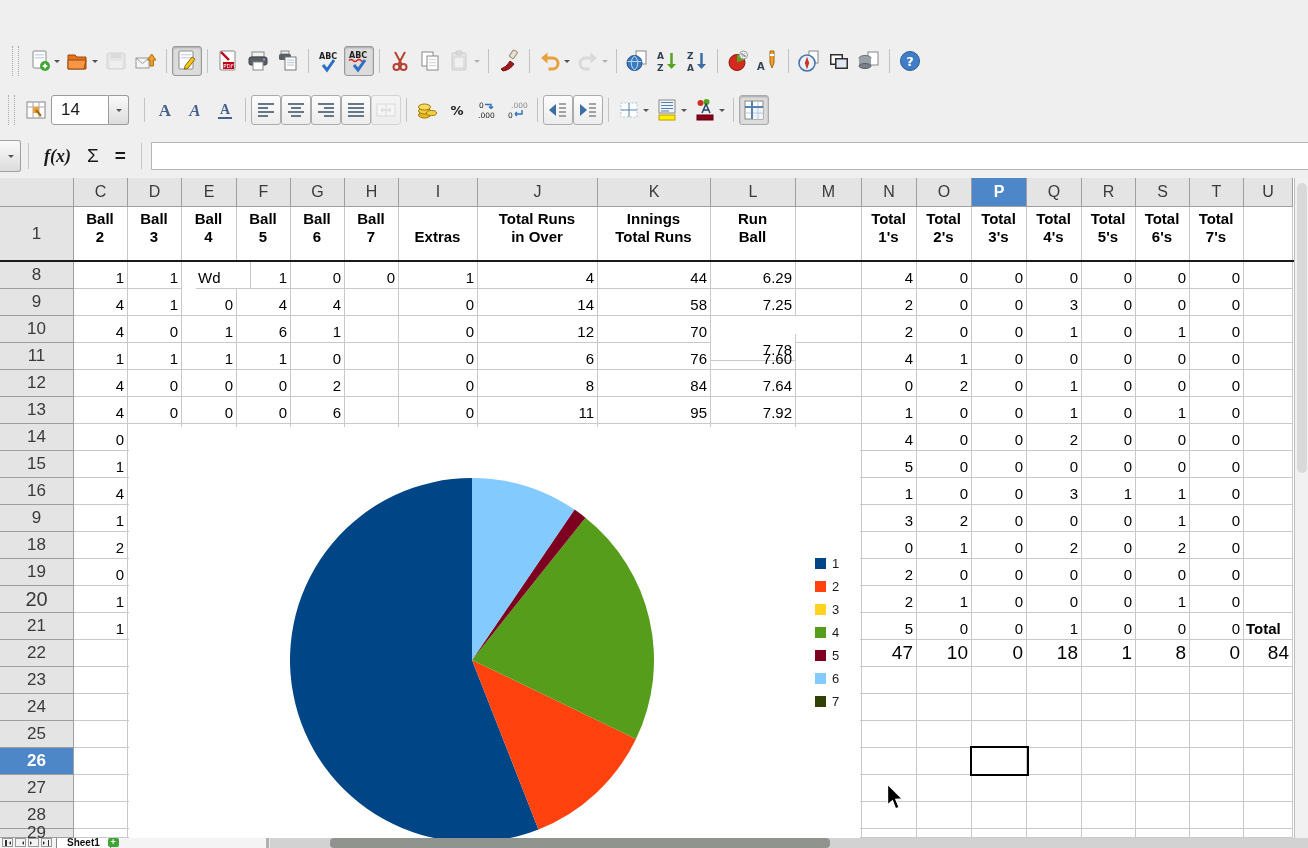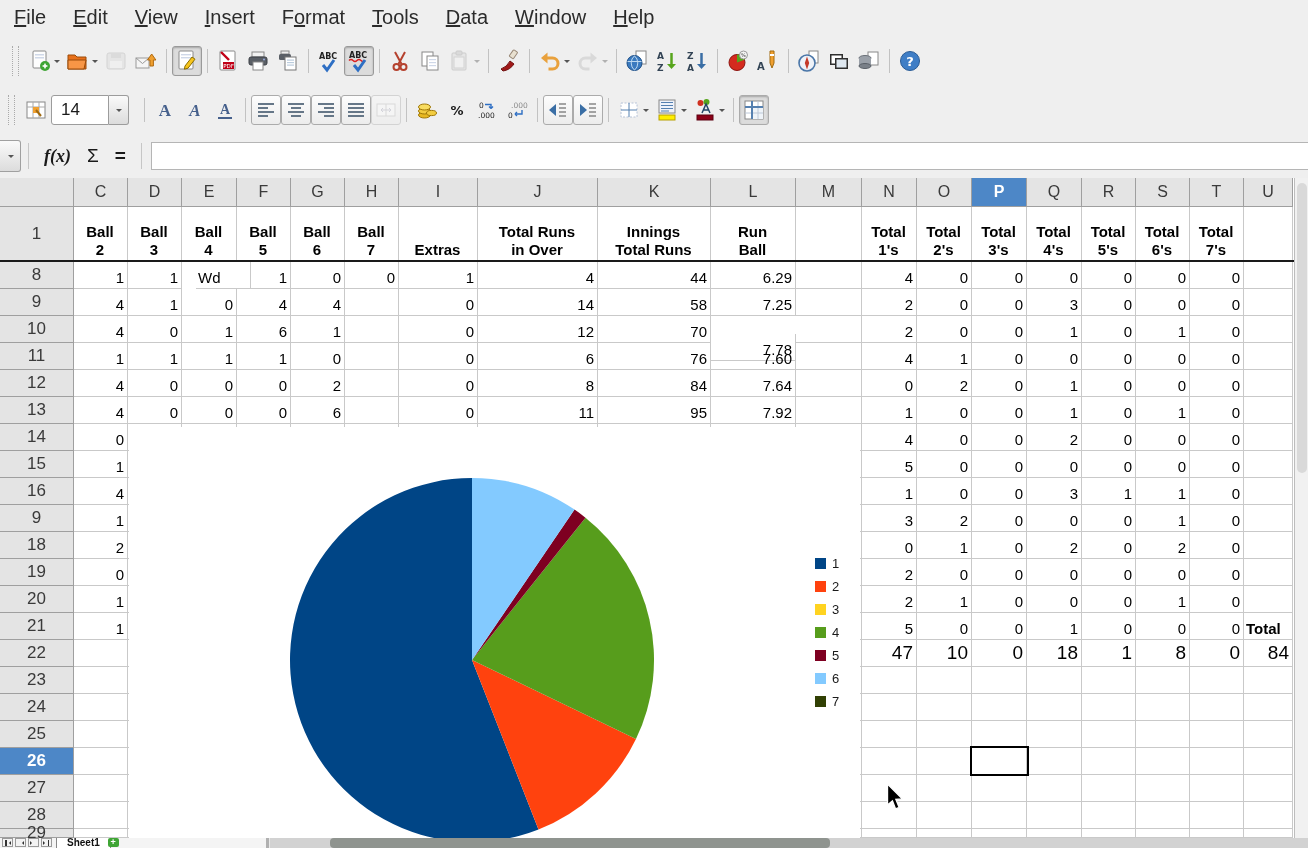--- a/index.html
+++ b/index.html
@@ -54,21 +54,21 @@
   
   #grid{position:absolute;left:0;top:178px;width:1308px;height:660px;background:#fff;overflow:hidden;font-size:15px}
   .corner{position:absolute;left:0;top:0;width:74px;height:29px;background:#e4e4e4;box-sizing:border-box;
           border-right:1px solid #9f9f9f;border-bottom:1px solid #9f9f9f}
   .colhdr,.rowhdr{position:absolute;background:#e4e4e4;color:#3a3a3a;display:flex;align-items:center;justify-content:center;
           font-size:16px;box-sizing:border-box;border-right:1px solid #9f9f9f;border-bottom:1px solid #9f9f9f}
   .colhdr.sel,.rowhdr.sel{background:#4d87c7;color:#fff;font-weight:bold}
   .cell{position:absolute;box-sizing:border-box;border-right:1px solid #c9c9c9;border-bottom:1px solid #c9c9c9;
         display:flex;align-items:flex-end;justify-content:flex-end;padding:0 3px 2px 2px;color:#000;line-height:1.15}
   .cell.hdr{font-weight:bold;justify-content:center;text-align:center;white-space:pre-line;line-height:1.25;
-            border-bottom:none;padding-bottom:0}
+            border-bottom:none;padding-bottom:13px}
   .cell.left{justify-content:flex-start}
   .cell.bold{font-weight:bold}
   .cell.big{font-size:19px}
   .freezeline{position:absolute;background:#1a1a1a}
   .selbox{position:absolute;border:2px solid #000;box-sizing:border-box;background:transparent;z-index:6}
 
   
   .chartbox{position:absolute;background:#fff;z-index:5}
   .charttitle{position:absolute;top:14px;left:0;width:100%;text-align:center;font-size:16px;color:#141414}
   .legend{position:absolute;display:flex;flex-direction:column;gap:8px}
@@ -98,31 +98,20 @@
   .splitter{position:absolute;left:266px;top:0;width:3px;height:10px;background:#b0b0b0}
   .hscroll{position:absolute;left:270px;right:0;top:0;height:10px;background:#d2d2d2}
   .hthumb{position:absolute;left:60px;width:500px;top:0;height:10px;background:#8f948f;border-radius:4px}
 
   .cursor{position:absolute;z-index:10}
 </style>
 </head>
 <body>
 
 <div id="app">
-  <div id="menubar">
-      <div class="menu-item"><u>F</u>ile</div>
-      <div class="menu-item"><u>E</u>dit</div>
-      <div class="menu-item"><u>V</u>iew</div>
-      <div class="menu-item"><u>I</u>nsert</div>
-      <div class="menu-item">F<u>o</u>rmat</div>
-      <div class="menu-item"><u>T</u>ools</div>
-      <div class="menu-item"><u>D</u>ata</div>
-      <div class="menu-item"><u>W</u>indow</div>
-      <div class="menu-item"><u>H</u>elp</div>
-    </div>
   <div id="tb1">
       <div class="handle"></div>
       <div class="tbtn">
         <span>
           <svg viewBox="0 0 24 24">
             <rect x="5" y="2" width="13" height="17" rx="1" fill="#fdfdfd" stroke="#8a8a8a"></rect>
             <rect x="7" y="5" width="9" height="1.5" fill="#cfd8e8"></rect>
             <rect x="7" y="8" width="9" height="1.5" fill="#cfd8e8"></rect>
             <circle cx="17" cy="17" r="5" fill="#3fa535"></circle>
             <rect x="14.6" y="16.2" width="4.8" height="1.6" fill="#fff"></rect>
@@ -859,21 +848,21 @@
       <div class="cell" style="left: 711px; top: 381px; width: 85px; height: 27px;"></div>
       <div class="cell" style="left: 796px; top: 381px; width: 66px; height: 27px;"></div>
       <div class="cell" style="left: 862px; top: 381px; width: 55px; height: 27px;">2</div>
       <div class="cell" style="left: 917px; top: 381px; width: 55px; height: 27px;">0</div>
       <div class="cell" style="left: 972px; top: 381px; width: 55px; height: 27px;">0</div>
       <div class="cell" style="left: 1027px; top: 381px; width: 55px; height: 27px;">0</div>
       <div class="cell" style="left: 1082px; top: 381px; width: 54px; height: 27px;">0</div>
       <div class="cell" style="left: 1136px; top: 381px; width: 54px; height: 27px;">0</div>
       <div class="cell" style="left: 1190px; top: 381px; width: 54px; height: 27px;">0</div>
       <div class="cell" style="left: 1244px; top: 381px; width: 49px; height: 27px;"></div>
-      <div class="rowhdr" style="left: 0px; top: 408px; width: 74px; height: 27px; font-size: 17px;">20</div>
+      <div class="rowhdr" style="left: 0px; top: 408px; width: 74px; height: 27px; font-size: 20px;">20</div>
       <div class="cell" style="left: 74px; top: 408px; width: 54px; height: 27px;">1</div>
       <div class="cell" style="left: 128px; top: 408px; width: 54px; height: 27px;"></div>
       <div class="cell" style="left: 182px; top: 408px; width: 55px; height: 27px;"></div>
       <div class="cell" style="left: 237px; top: 408px; width: 54px; height: 27px;"></div>
       <div class="cell" style="left: 291px; top: 408px; width: 54px; height: 27px;"></div>
       <div class="cell" style="left: 345px; top: 408px; width: 54px; height: 27px;"></div>
       <div class="cell" style="left: 399px; top: 408px; width: 79px; height: 27px;"></div>
       <div class="cell" style="left: 478px; top: 408px; width: 120px; height: 27px;"></div>
       <div class="cell" style="left: 598px; top: 408px; width: 113px; height: 27px;"></div>
       <div class="cell" style="left: 711px; top: 408px; width: 85px; height: 27px;"></div>

